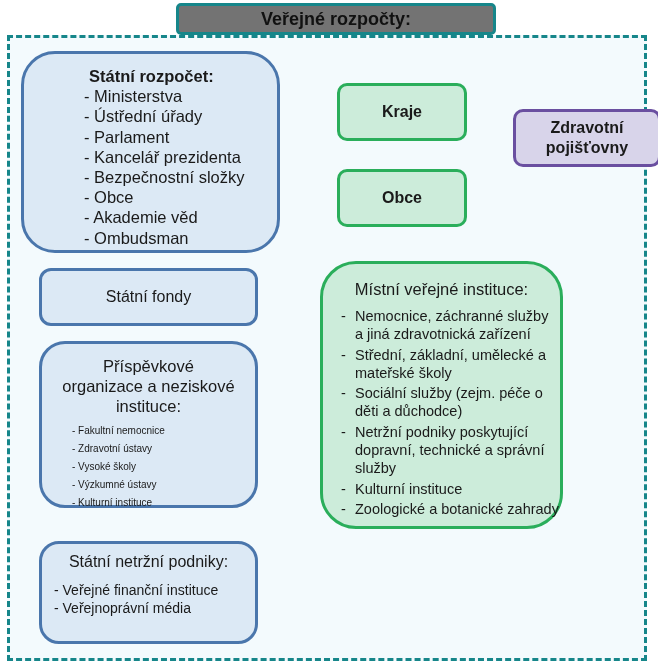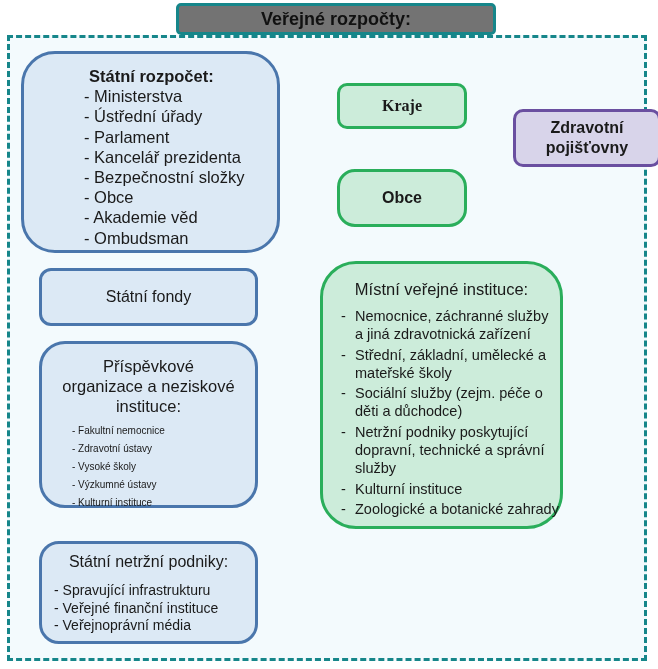--- a/index.html
+++ b/index.html
@@ -26,22 +26,22 @@
   .rozpocet .inner { margin-left: 60px; font-size: 16.5px; line-height: 20.2px; }
   .rozpocet .head { font-weight: bold; margin-left: 5px; }
   .fondy { left: 39px; top: 268px; width: 219px; height: 58px; border-radius: 12px; font-size: 16px; }
   .prisp { left: 39px; top: 341px; width: 219px; height: 167px; border-radius: 26px; padding-top: 12px; text-align: center; }
   .prisp .head { font-size: 16.5px; line-height: 20px; }
   .prisp ul { font-size: 10px; line-height: 18px; text-align: left; margin: 6px 0 0 30px; }
   .netrzni { left: 39px; top: 541px; width: 219px; height: 103px; border-radius: 20px; padding-top: 8px; text-align: center; }
   .netrzni .head { font-size: 16px; line-height: 20px; }
   .netrzni ul { font-size: 14px; line-height: 17.5px; text-align: left; margin: 10px 0 0 12px; }
   ul { list-style: none; padding: 0; }
-  .kraje { left: 337px; top: 83px; width: 130px; height: 46px; border-radius: 10px; font-weight: bold; font-size: 16px; font-family: Liberation Serif, serif; }
-  .obce { left: 337px; top: 169px; width: 130px; height: 58px; border-radius: 18px; font-weight: bold; font-size: 16px; }
+  .kraje { left: 337px; top: 83px; width: 130px; height: 58px; border-radius: 10px; font-weight: bold; font-size: 16px; }
+  .obce { left: 337px; top: 169px; width: 130px; height: 58px; border-radius: 10px; font-weight: bold; font-size: 16px; }
   .zp { left: 513px; top: 109px; width: 148px; height: 58px; border-radius: 10px; font-weight: bold; font-size: 16px; line-height: 20px; }
   .mistni { left: 320px; top: 261px; width: 243px; height: 268px; border-radius: 36px; padding-top: 15px; }
   .mistni .head { font-size: 16.5px; text-align: center; line-height: 20px; }
   .mistni ul { margin: 8px 0 0 18px; font-size: 14.5px; line-height: 18.3px; }
   .mistni li { position: relative; padding-left: 14px; }
   .mistni li .dash { position: absolute; left: 0; top: 0; }
   .mistni li + li { margin-top: 2px; }
 </style>
 </head>
 <body>
@@ -74,21 +74,20 @@
     <li>- Zdravotní ústavy</li>
     <li>- Vysoké školy</li>
     <li>- Výzkumné ústavy</li>
     <li>- Kulturní instituce</li>
   </ul>
 </div>
 
 <div class="box blue netrzni">
   <div class="head">Státní netržní podniky:</div>
   <ul>
-    <li>- Spravující infrastrukturu</li>
     <li>- Veřejné finanční instituce</li>
     <li>- Veřejnoprávní média</li>
   </ul>
 </div>
 
 <div class="box green kraje center">
   <span>Kraje</span>
 </div>
 
 <div class="box green obce center">

